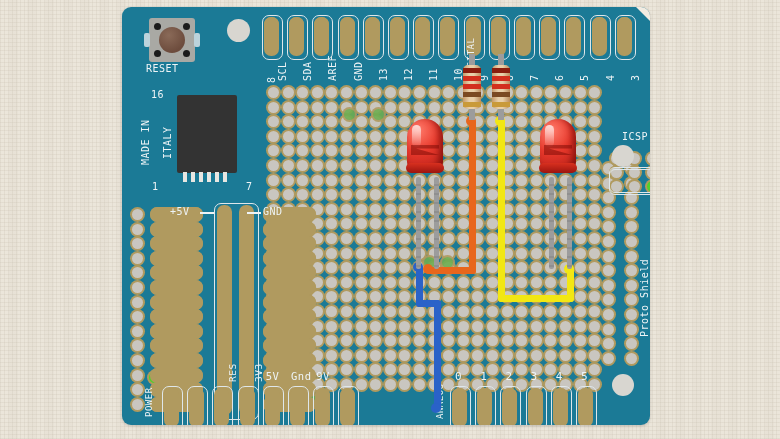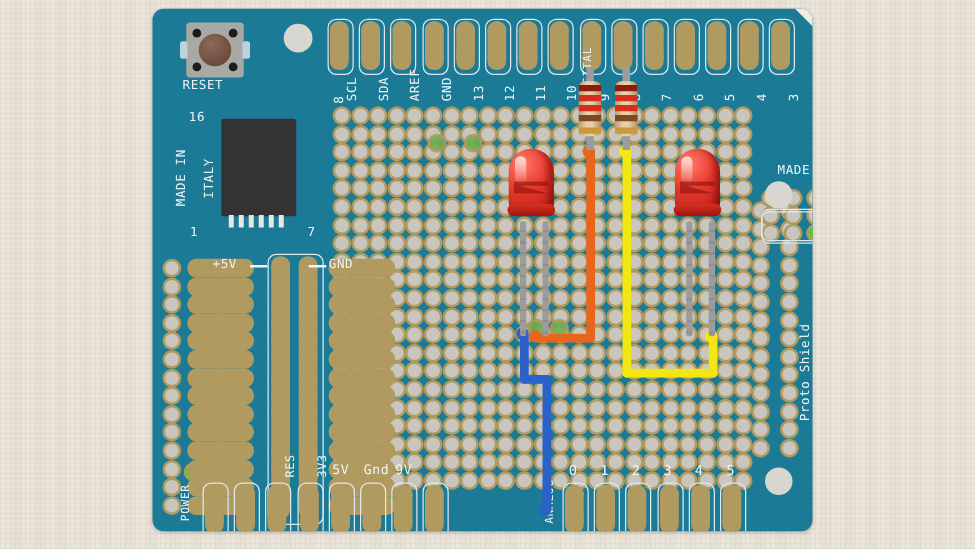--- a/index.html
+++ b/index.html
@@ -906,21 +906,21 @@
       <div class="label vert" style="left:482.59999999999997px;top:74px;font-size:10px;">4</div>
       <div class="label vert" style="left:507.8px;top:74px;font-size:10px;">3</div>
       <div class="label vert" style="left:144px;top:76px;font-size:10px;">8</div>
       <div class="label vert" style="left:18px;top:158px;font-size:10px;">MADE IN</div>
       <div class="label vert" style="left:40px;top:152px;font-size:10px;">ITALY</div>
       <div class="label" style="left:29px;top:82px;font-size:10px;">16</div>
       <div class="label" style="left:30px;top:174px;font-size:10px;">1</div>
       <div class="label" style="left:124px;top:174px;font-size:10px;">7</div>
       <div class="label" style="left:24px;top:56px;font-size:10px;">RESET</div>
       <div class="label vert" style="left:344px;top:72px;font-size:9px;">DIGITAL</div>
-      <div class="label" style="left:500px;top:124px;font-size:10px;">MADE</div>
+      <div class="label" style="left:500px;top:124px;font-size:10px;">ICSP</div>
       <div class="label vert" style="left:517px;top:330px;font-size:10px;">Proto Shield</div>
       <div class="label" style="left:48px;top:199px;font-size:10px;">+5V</div>
       <div class="label" style="left:141px;top:199px;font-size:10px;">GND</div>
       <div class="" style="position:absolute;left:78px;top:205px;width:14px;height:2px;background:#eef4f6;"></div>
       <div class="" style="position:absolute;left:125px;top:205px;width:14px;height:2px;background:#eef4f6;"></div>
       <div class="label vert" style="left:22px;top:410px;font-size:9px;">POWER</div>
       <div class="label vert" style="left:313px;top:412px;font-size:9px;">ANALOG</div>
       <div class="label vert" style="left:105.4px;top:375px;font-size:9.5px;">RES</div>
       <div class="label vert" style="left:130.6px;top:375px;font-size:9.5px;">3V3</div>
       <div class="label" style="left:143.8px;top:363px;font-size:10.5px;">5V</div>

